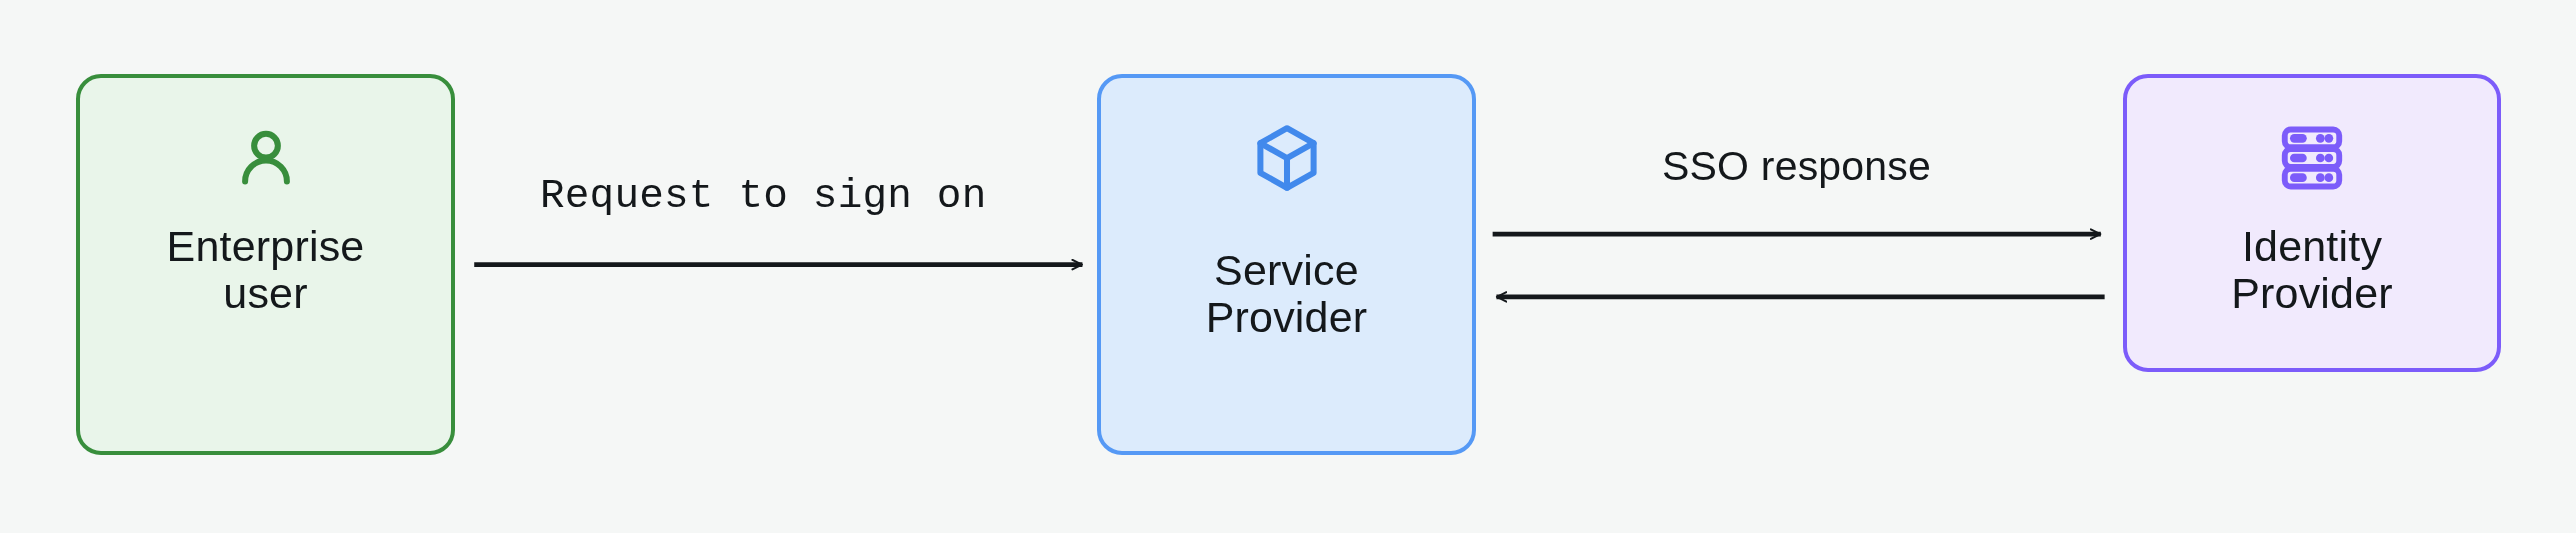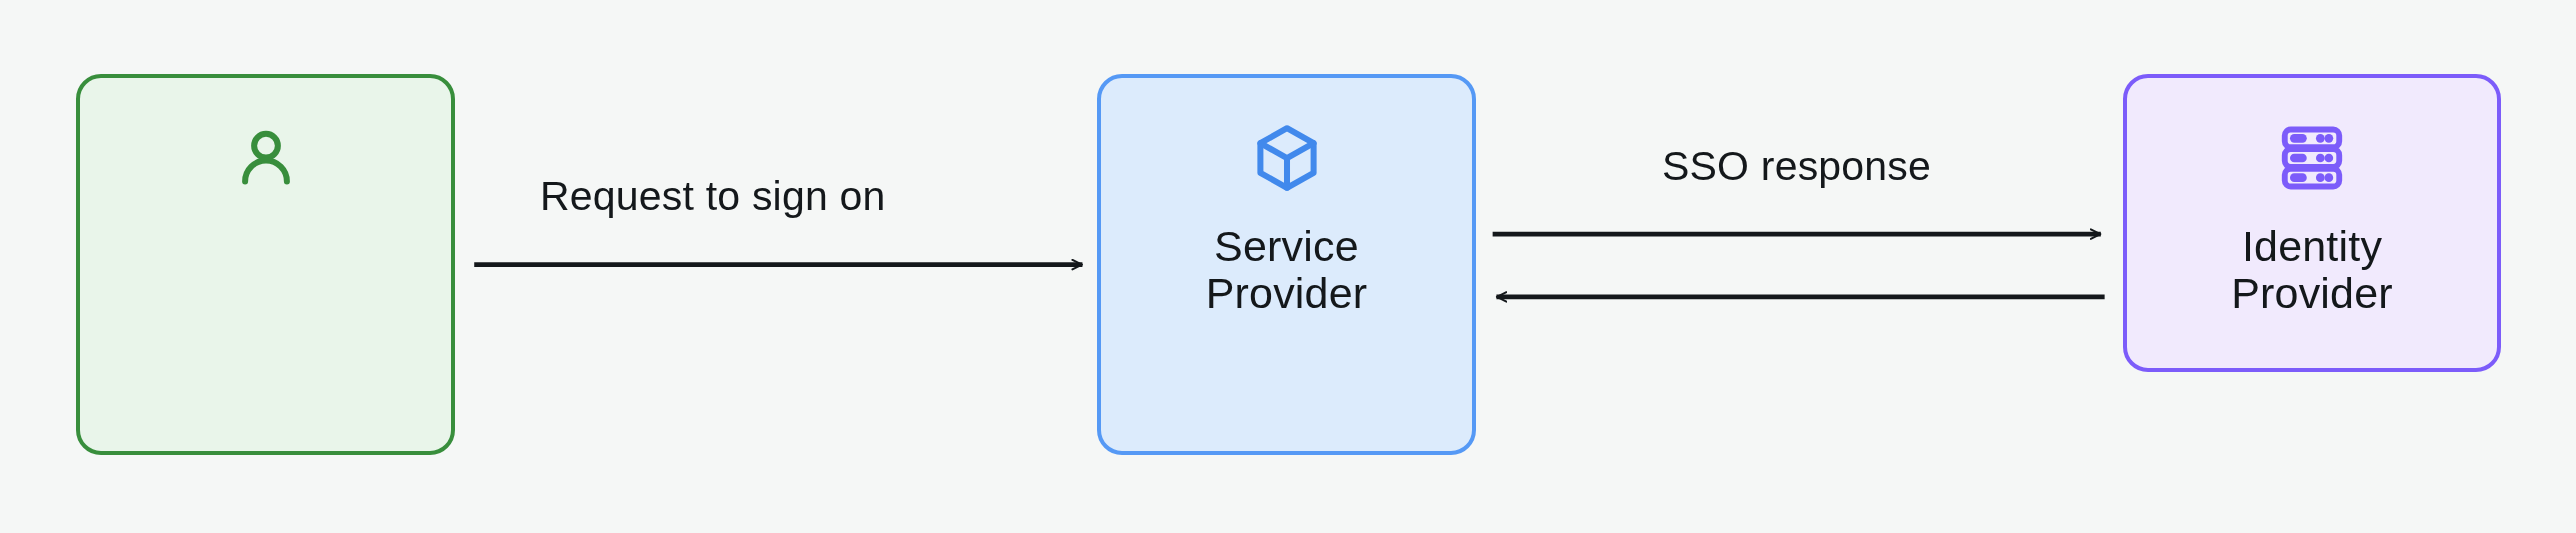--- a/index.html
+++ b/index.html
@@ -58,20 +58,21 @@
   
   #node-enterprise-user {
     left: 76px;  top: 74px;  width: 379px; height: 381px;
     background: #E9F5EA;
     border-color: #388E3C;
   }
   #node-service-provider {
     left: 1097px; top: 74px; width: 379px; height: 381px;
     background: #DCEBFC;
     border-color: #5599F5;
+    gap: 24px;
   }
   #node-identity-provider {
     left: 2123px; top: 74px; width: 378px; height: 298px;
     background: #F1EAFD;
     border-color: #7C5CFA;
   }
 
   
   .connector {
     position: absolute;
@@ -86,20 +87,21 @@
     position: absolute;
     font-size: 41px;
     color: #14181B;
     white-space: nowrap;
     letter-spacing: 0.2px;
   }
 
   #edge-label-request-to-sign-on {
     left: 540px;
     top: 173px;
+    font-family: Liberation Mono, monospace;
   }
   #edge-label-sso-request {
     left: 1662px;
     top: 143px;
   }
   #edge-label-sso-response {
     left: 1643px;
     top: 314px;
   }
 </style>
@@ -130,20 +132,22 @@
   <div class="edge-label" id="edge-label-sso-request">SSO response</div>
 
 
   <div class="node" id="node-enterprise-user">
     <span class="node-icon">
       <svg viewBox="0 0 24 24" width="76" height="76" fill="none" stroke="#388E3C" stroke-width="1.9" stroke-linecap="round" stroke-linejoin="round">
         <circle cx="12" cy="8.1" r="3.75"></circle>
         <path d="M5.4 19.4a6.6 6.6 0 0 1 13.2 0"></path>
       </svg>
     </span>
+    <div class="node-label">Enterprise
+user</div>
   </div>
 
   <div class="node" id="node-service-provider">
     <span class="node-icon">
       <svg viewBox="0 0 24 24" width="76" height="76" fill="none" stroke="#4189EC" stroke-width="1.9" stroke-linecap="round" stroke-linejoin="round">
         <path d="M12 2.6 20.4 7.3v9.4L12 21.4 3.6 16.7V7.3Z"></path>
         <path d="M3.6 7.3 12 12.05 20.4 7.3"></path>
         <path d="M12 12.05V21.4"></path>
       </svg>
     </span>

